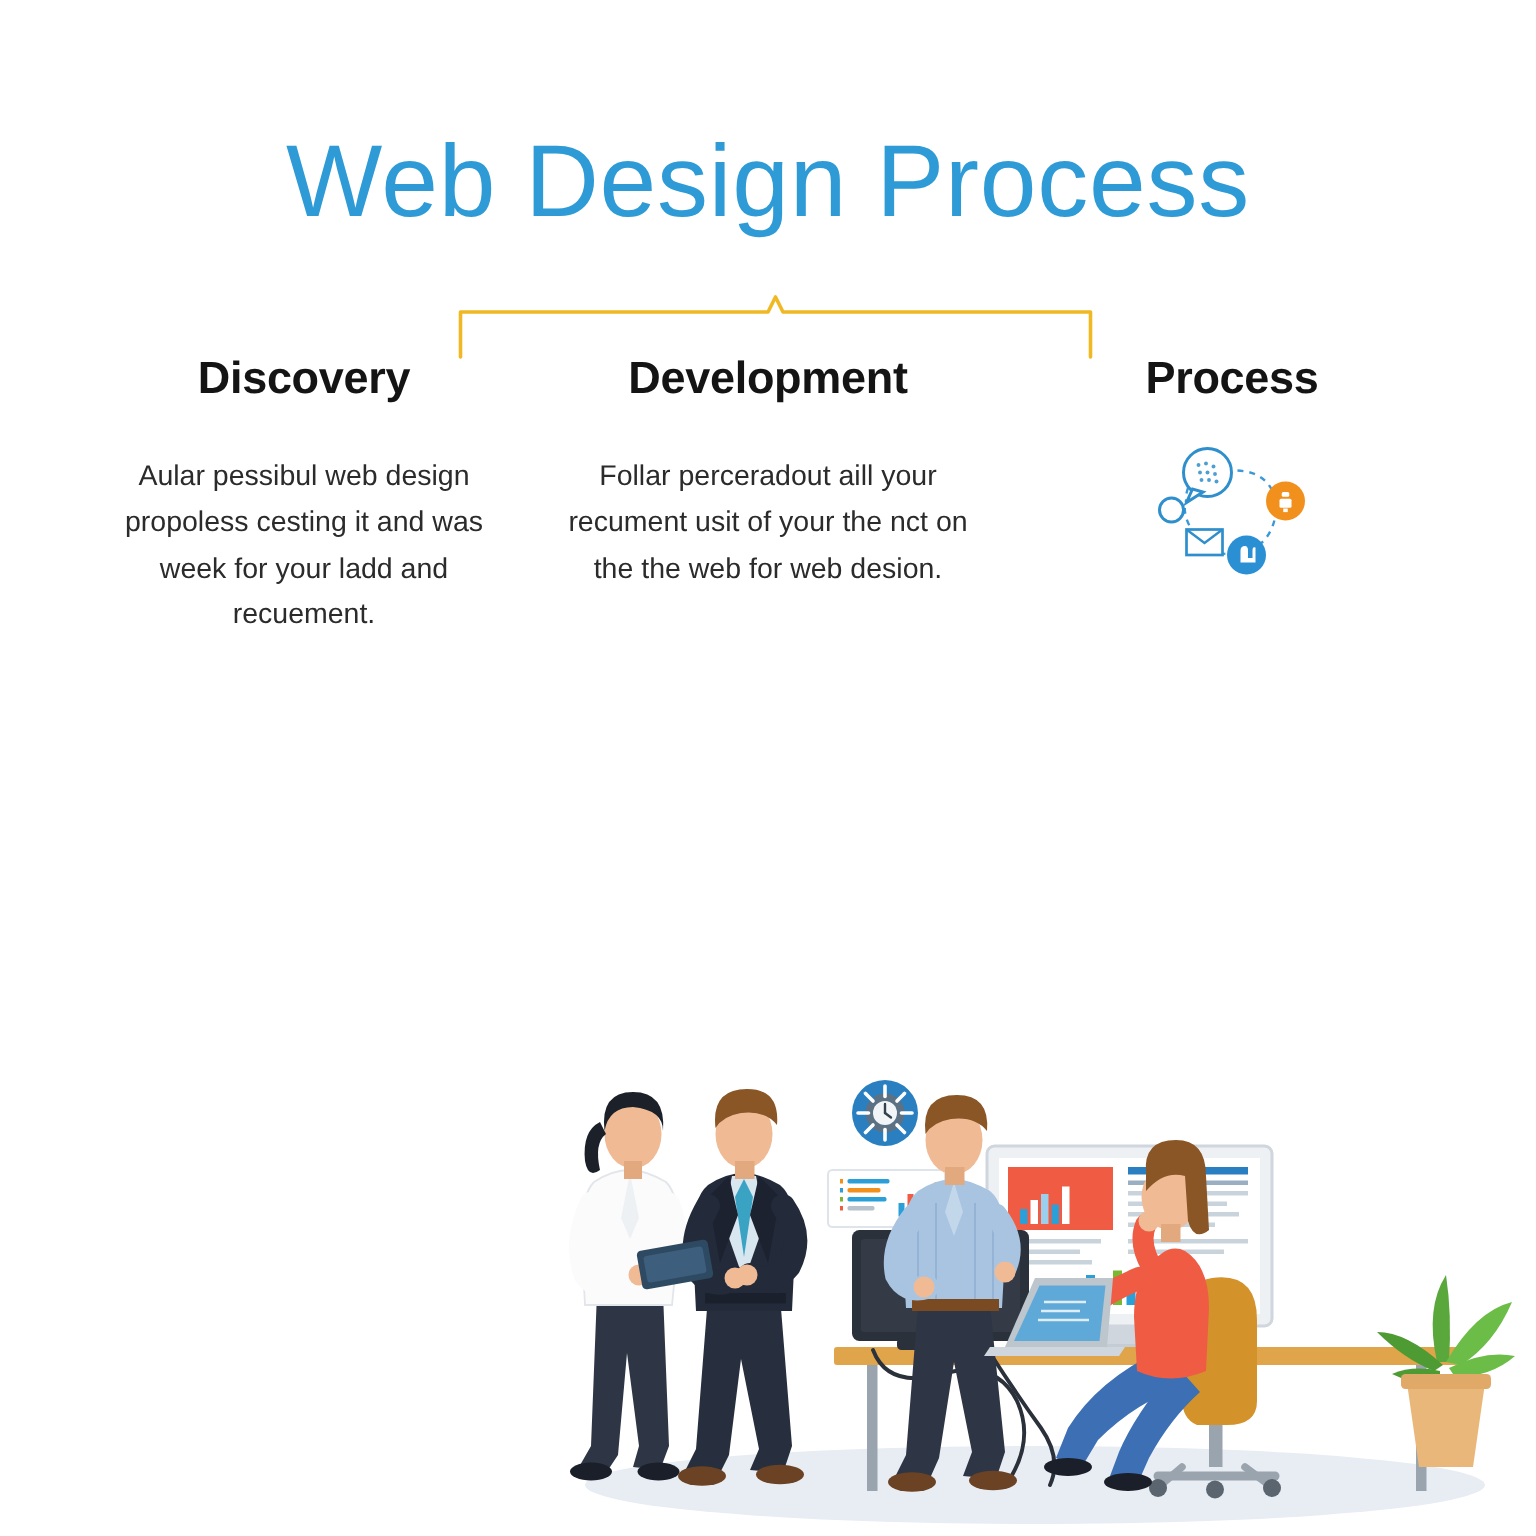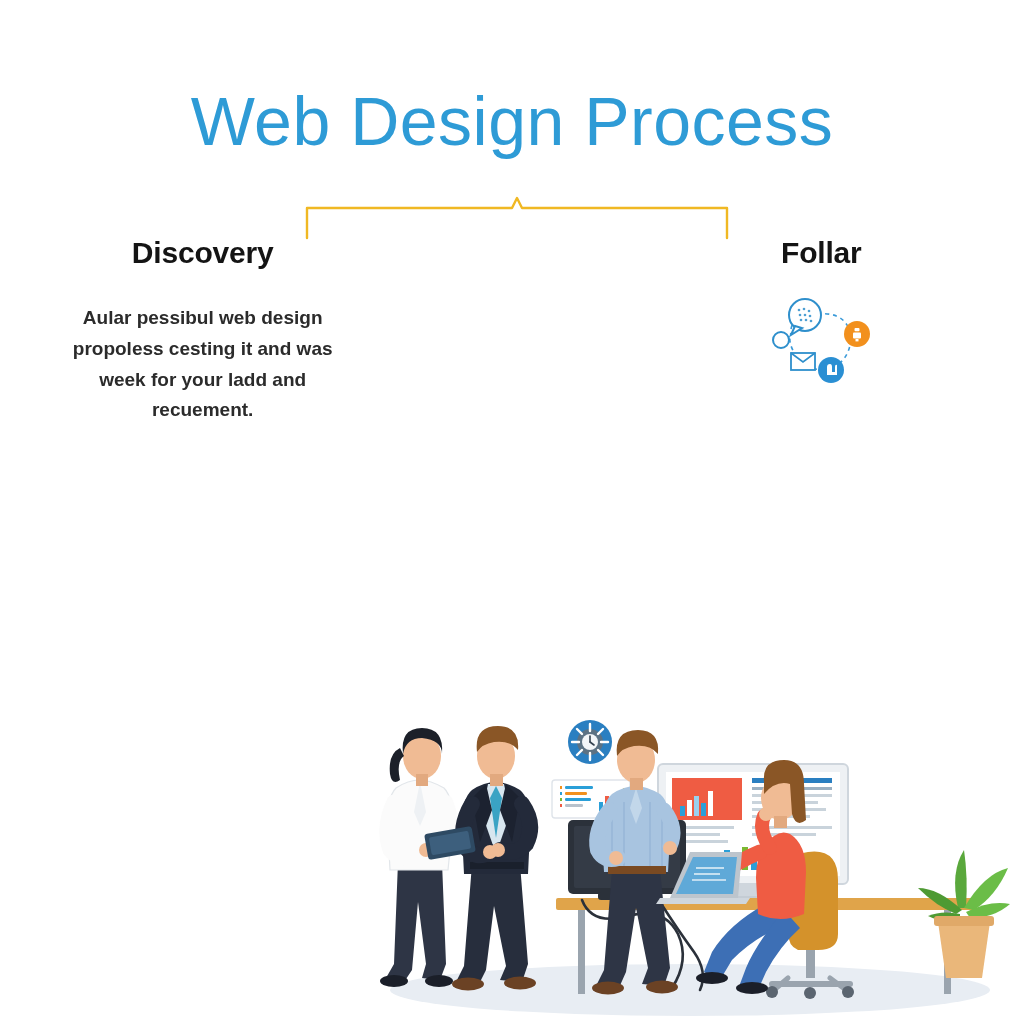--- a/index.html
+++ b/index.html
@@ -72,21 +72,21 @@
     letter-spacing: -0.2px;
     margin: 0 0 34px 0;
     line-height: 1.1;
   }
   .step-body {
     font-size: 19px;
     line-height: 1.62;
     color: #2b2b2b;
     max-width: 330px;
     margin: 0;
-    font-weight: 700;
+    font-weight: 400;
   }
   .step-icon {
     margin: 10px 0 26px 0;
     height: 104px;
     display: flex;
     align-items: center;
     justify-content: center;
   }
   .row2 .step-heading { margin-bottom: 8px; }
 
@@ -111,24 +111,26 @@
   </svg>
 
   <div class="steps">
 
     <div class="step">
       <div class="step-heading">Discovery</div>
       <p class="step-body">Aular pessibul web design propoless cesting it and was week for your ladd and recuement.</p>
     </div>
 
     <div class="step">
+      <div class="step-heading">Development</div>
+      <p class="step-body">Follar perceradout aill your recument usit of your the nct on the the web for web desion.</p>
     </div>
 
     <div class="step row2">
-      <div class="step-heading">Follar</div>
+      <div class="step-heading">Process</div>
       <div class="step-icon">
         <svg width="104" height="104" viewBox="0 0 104 104">
 
           <path d="M40 28 Q72 22 80 42" fill="none" stroke="#3a9ad9" stroke-width="1.6" stroke-dasharray="4 4"></path>
           <path d="M82 52 Q80 72 66 79" fill="none" stroke="#3a9ad9" stroke-width="1.6" stroke-dasharray="4 4"></path>
           <path d="M56 82 Q42 84 36 76" fill="none" stroke="#3a9ad9" stroke-width="1.6" stroke-dasharray="4 4"></path>
           <path d="M28 70 Q18 56 22 46" fill="none" stroke="#3a9ad9" stroke-width="1.6" stroke-dasharray="4 4"></path>
           <path d="M22 42 Q24 32 32 26" fill="none" stroke="#3a9ad9" stroke-width="1.6" stroke-dasharray="4 4"></path>
 
           <g>

